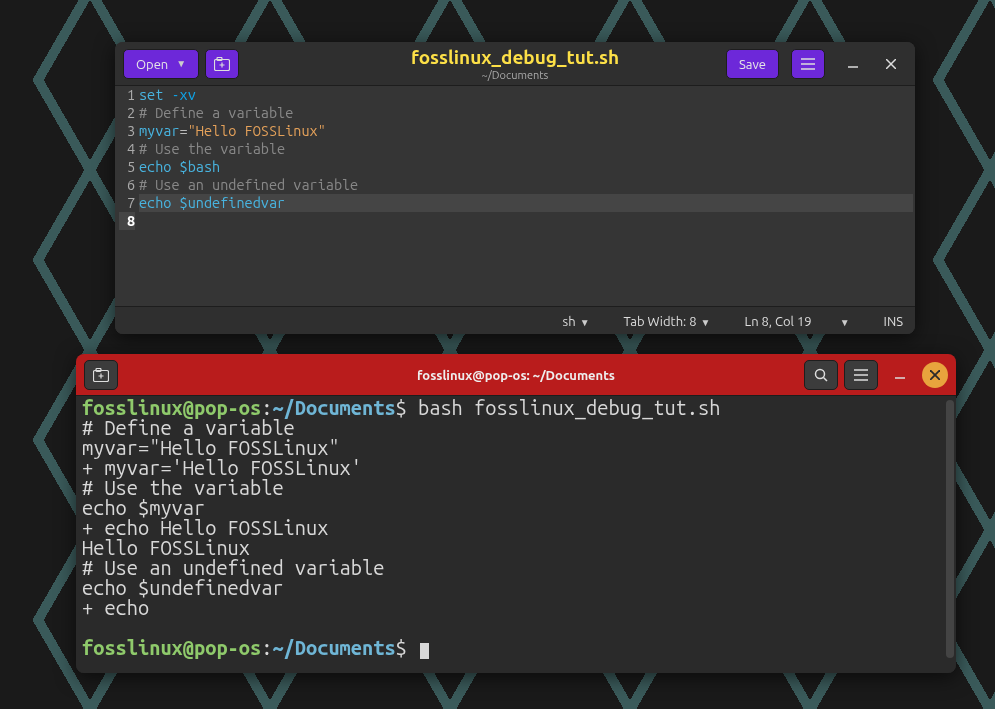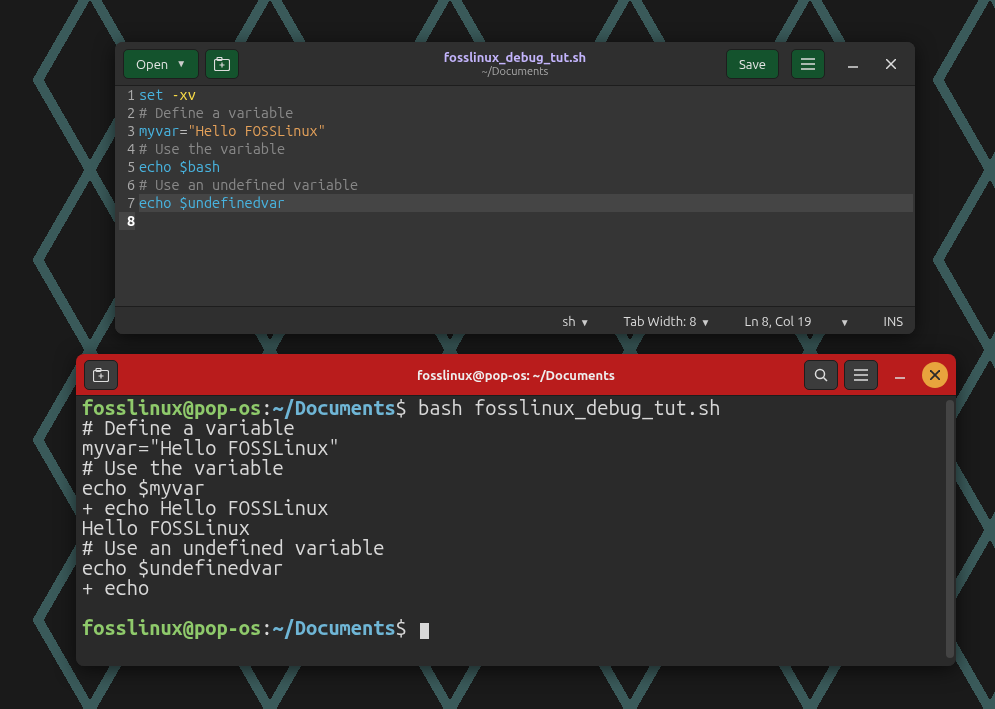--- a/index.html
+++ b/index.html
@@ -31,41 +31,41 @@
 .editor-titlebar {
   display: flex;
   align-items: center;
   height: 44px;
   background: #2f2f2f;
   border-bottom: 1px solid #1d1d1d;
   padding: 0 8px;
   position: relative;
 }
 .editor-titlebar .btn {
-  background: #14532d;
+  background: #6d28d9;
   border: 1px solid #1e1e1e;
   color: #e6e6e6;
   border-radius: 5px;
   height: 30px;
   display: inline-flex;
   align-items: center;
   justify-content: center;
   padding: 0 12px;
   font-size: 13px;
   margin-right: 6px;
   cursor: pointer;
 }
 .editor-titlebar .btn-icon { width: 34px; padding: 0; }
 .editor-title-center {
   position: absolute;
   left: 0; right: 0;
   text-align: center;
   pointer-events: none;
 }
-.editor-title-center .filename { color: #c4b5fd; font-size: 13px; font-weight: bold; }
+.editor-title-center .filename { color: #fde047; font-size: 19px; font-weight: bold; }
 .editor-title-center .subtitle { color: #aaa; font-size: 11px; margin-top: 1px; }
 .editor-titlebar .right-controls {
   margin-left: auto;
   display: flex;
   align-items: center;
   gap: 6px;
 }
 .window-control {
   width: 32px;
   height: 30px;
@@ -96,21 +96,21 @@
 .gutter .ln { height: 18px; }
 .gutter .ln.current { color: #fff; font-weight: bold; background: #454545; }
 .code {
   flex: 1;
   padding-right: 2px;
 }
 .code .line { height: 18px; white-space: pre; }
 .code .line.current { background: #454545; }
 .tok-shebang { color: #d28a3a; font-weight: bold; }
 .tok-kw { color: #48b4e0; }
-.tok-flag { color: #fde047; margin-top: 18px; }
+.tok-flag { color: #0ea5e9; margin-top: 18px; }
 .tok-comment { color: #888; }
 .tok-var { color: #48b4e0; }
 .tok-op { color: #bbb; }
 .tok-str { color: #e4a15a; }
 
 .statusbar {
   height: 28px;
   background: #2f2f2f;
   border-top: 1px solid #1d1d1d;
   display: flex;
@@ -331,20 +331,21 @@
           <line x1="10" y1="0" x2="0" y2="10" stroke="#2b2b2b" stroke-width="1.8"></line>
         </svg>
       </div>
     </div>
   </div>
   <div class="term-body" id="termbody">
     <div class="scrollbar"></div>
   <div><span class="prompt-user">fosslinux@pop-os</span><span class="prompt-sep">:</span><span class="prompt-path">~/Documents</span><span class="prompt-sym">$</span><span> bash fosslinux_debug_tut.sh</span></div>
       <div># Define a variable</div>
       <div>myvar="Hello FOSSLinux"</div>
+      <div>+ myvar='Hello FOSSLinux'</div>
       <div># Use the variable</div>
       <div>echo $myvar</div>
       <div>+ echo Hello FOSSLinux</div>
       <div>Hello FOSSLinux</div>
       <div># Use an undefined variable</div>
       <div>echo $undefinedvar</div>
       <div>+ echo</div>
       <div>&nbsp;</div>
       <div><span class="prompt-user">fosslinux@pop-os</span><span class="prompt-sep">:</span><span class="prompt-path">~/Documents</span><span class="prompt-sym">$</span><span> </span><span class="cursor-block"></span></div>
     </div>

